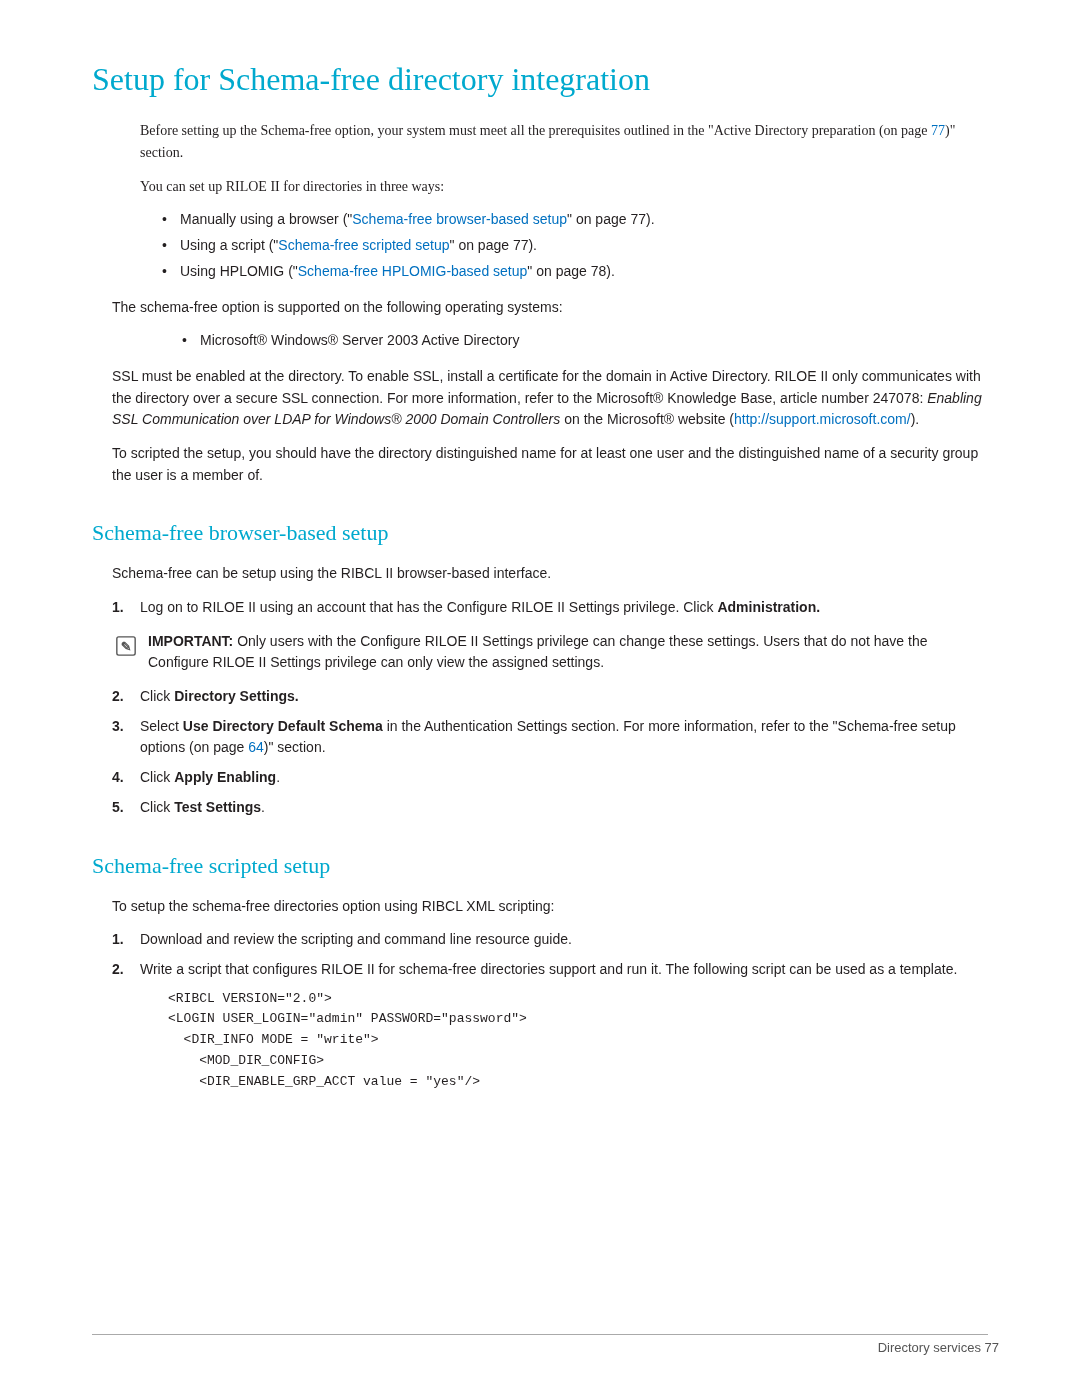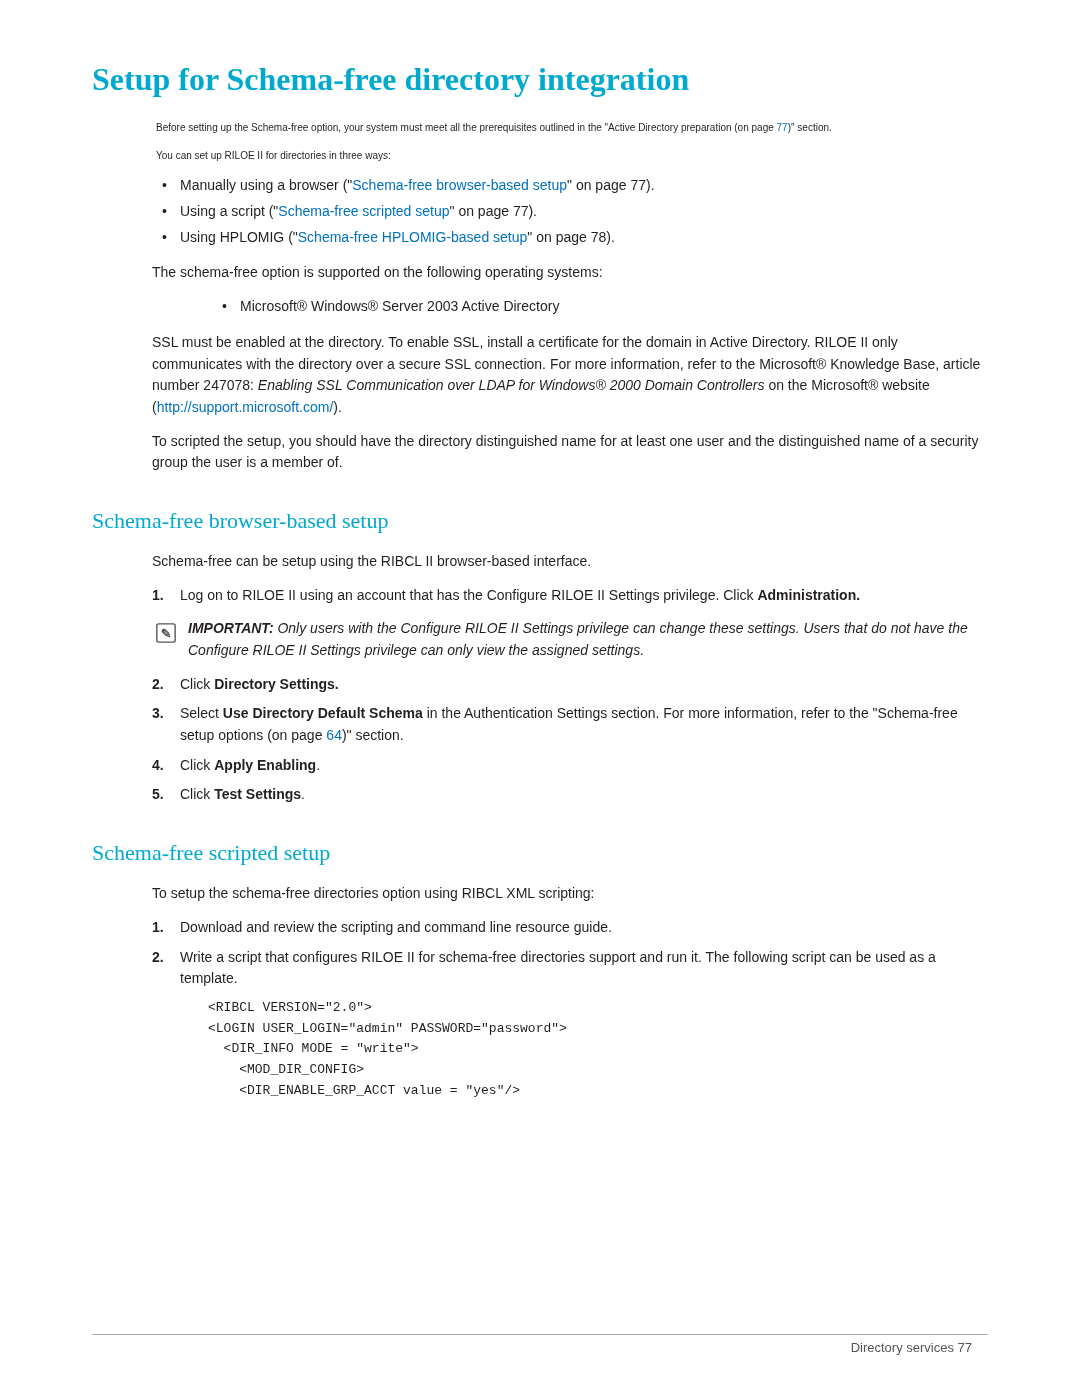--- a/index.html
+++ b/index.html
@@ -19,40 +19,41 @@
     .page {
       width: 1080px;
       min-height: 1397px;
       padding: 60px 92px 80px 92px;
       position: relative;
     }
 
     h1.page-title {
       font-family: 'Times New Roman', Times, serif;
       font-size: 32px;
-      font-weight: bold;
+      font-weight: normal;
       color: #00a9ce;
       margin-bottom: 22px;
       line-height: 1.2;
     }
 
     h2.section-heading {
       font-family: 'Times New Roman', Times, serif;
       font-size: 22px;
       font-weight: normal;
       color: #00a9ce;
       margin-top: 30px;
       margin-bottom: 14px;
     }
 
     .intro-text {
-      margin-left: 64px;
+      margin-left: 48px;
       margin-bottom: 12px;
-      font-size: 10px;
-      line-height: 1.55;
+      font-size: 14px;
+      line-height: 1.55;
+      font-family: Liberation Serif, serif;
     }
 
     .bullet-list {
       margin-left: 70px;
       margin-bottom: 14px;
       list-style: none;
     }
 
     .bullet-list li {
       position: relative;
@@ -68,21 +69,21 @@
       left: 0;
       color: #231f20;
     }
 
     a.link {
       color: #0070c0;
       text-decoration: none;
     }
 
     .section-body {
-      margin-left: 60px;
+      margin-left: 20px;
     }
 
     .section-body p {
       margin-bottom: 12px;
       font-size: 14px;
       line-height: 1.55;
     }
 
     .ordered-list {
       margin-left: 0;
@@ -126,21 +127,20 @@
       justify-content: center;
     }
 
     .important-icon svg {
       width: 22px;
       height: 22px;
     }
 
     .important-text {
       flex: 1;
-      font-style: italic;
     }
 
     .important-text .important-label {
       font-weight: bold;
     }
 
     .bold {
       font-weight: bold;
     }
 
@@ -153,21 +153,21 @@
       font-size: 13px;
       margin-top: 8px;
       margin-left: 28px;
       line-height: 1.6;
       color: #231f20;
     }
 
     .footer {
       position: absolute;
       bottom: 40px;
-      right: 108px;
+      right: 81px;
       font-size: 13px;
       color: #555;
     }
 
     .footer-divider {
       position: absolute;
       bottom: 62px;
       left: 92px;
       right: 92px;
       height: 1px;

